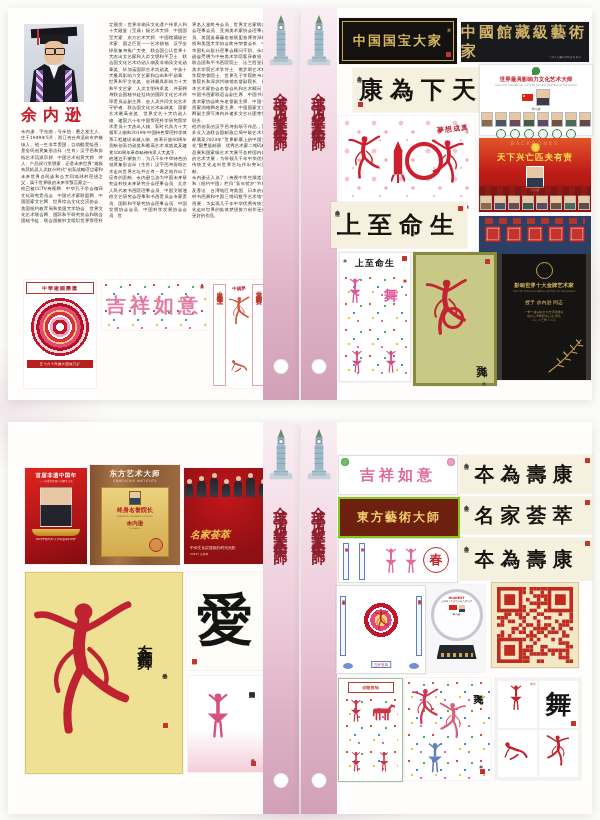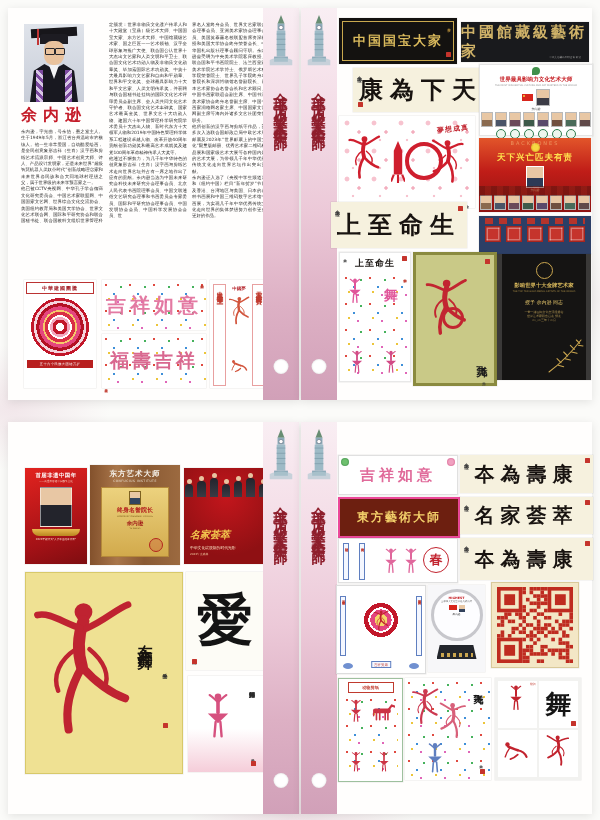--- a/index.html
+++ b/index.html
@@ -141,24 +141,20 @@
       <div class="serif" style="height:10px;border:.5px solid #b33;margin:2px;display:flex;align-items:center;justify-content:center;font-size:5px;color:#a5242c;font-weight:bold;letter-spacing:1px">中華建國圖騰</div>
       <div style="width:62px;height:62px;margin:2px auto;border-radius:50%;background:
         radial-gradient(circle,#fff 0 9%,#c2172a 9% 17%,#f2a8bf 17% 23%,#fff 23% 27%,#d92f45 27% 35%,#f5c96a 35% 39%,#e4467e 39% 47%,#b31124 47% 54%,#f4d5de 54% 60%,#c2172a 60% 66%,transparent 66%)"></div>
       <div style="height:8px;margin:1px 3px;background:#b81f1f;color:#fff;font-size:3.2px;display:flex;align-items:center;justify-content:center;letter-spacing:.5px">五十六个民族大团结万岁</div>
     </div>
 
     <div class="card confetti" style="left:94px;top:272px;width:104px;height:50px">
       <div class="serif" style="position:absolute;inset:0;display:flex;align-items:center;justify-content:center;font-size:20px;font-weight:bold;letter-spacing:4px;color:#e2739e;opacity:.95">吉祥如意</div>
       <div class="v" style="position:absolute;right:2px;top:2px;font-size:3.2px;color:#c03a2e">余内逊剪纸</div>
     </div>
-    <div class="card confetti" style="left:94px;top:326px;width:104px;height:54px">
-      <div class="serif" style="position:absolute;inset:0;display:flex;align-items:center;justify-content:center;font-size:19px;font-weight:bold;letter-spacing:3px;color:#d9688f">福壽吉祥</div>
-      <div class="v" style="position:absolute;left:2px;bottom:2px;font-size:3.2px;color:#c03a2e">幸福安康</div>
-    </div>
 
     <div class="card" style="left:202px;top:272px;width:58px;height:108px">
       <div class="v serif" style="position:absolute;right:3px;top:4px;height:98px;font-size:6.5px;font-weight:bold;color:#c03a2e;border:.5px solid #e8a0a0;padding:1px;letter-spacing:1px">天下兴亡匹夫有责</div>
       <div class="v serif" style="position:absolute;left:3px;top:4px;height:98px;font-size:6.5px;font-weight:bold;color:#c03a2e;border:.5px solid #e8a0a0;padding:1px;letter-spacing:1px">人民至上生命至上</div>
       <div class="serif" style="position:absolute;left:50%;top:6px;transform:translateX(-50%);font-size:4.5px;color:#b5242c;font-weight:bold">中國夢</div>
       <svg width="22" height="30" style="position:absolute;left:18px;top:16px;color:#d2543c">
           <use href="#sym-dancer"></use>
         </svg>
       <svg width="20" height="16" style="position:absolute;left:20px;top:78px;color:#d2543c">
           <use href="#sym-kneel"></use>
@@ -408,21 +404,21 @@
       <div class="spine-text">全球十大頂級華人藝術大師</div>
       <div class="hole"></div>
     </aside>
 
     <div class="card" style="left:37px;top:33px;width:118px;height:38px;border:.5px solid #e0e0e0">
       <div style="position:absolute;left:2px;top:2px;width:8px;height:8px;border-radius:50%;background:radial-gradient(#6ec06e 40%,#2f7d3f)"></div>
       <div style="position:absolute;right:2px;top:2px;width:8px;height:8px;border-radius:50%;background:radial-gradient(#f0a0c0 40%,#d05080)"></div>
       <div class="serif" style="position:absolute;inset:0;display:flex;align-items:center;justify-content:center;font-size:15px;font-weight:bold;letter-spacing:4px;color:#e06a9a">吉祥如意</div>
     </div>
 
-    <div class="card" style="left:37px;top:75px;width:118px;height:37px;background:#6d1f10;border:2px solid #ec4899">
+    <div class="card" style="left:37px;top:75px;width:118px;height:37px;background:#6d1f10;border:2px solid #84cc16">
       <div class="serif" style="position:absolute;inset:0;display:flex;align-items:center;justify-content:center;font-size:12px;font-weight:bold;letter-spacing:2px;color:#f2cf6a">東方藝術大師</div>
     </div>
 
     <div class="card" style="left:37px;top:116px;width:118px;height:43px;border:.5px solid #e0e0e0">
       <div class="glabel" style="position:absolute;left:4px;top:4px;height:33px">迎財納福</div>
       <div class="glabel" style="position:absolute;left:20px;top:4px;height:33px">富貴呈祥</div>
       <svg width="20" height="30" style="position:absolute;left:42px;top:7px;color:#e0679c">
           <use href="#sym-ballerina"></use>
         </svg>
       <svg width="20" height="30" style="position:absolute;left:62px;top:7px;color:#e0679c">

